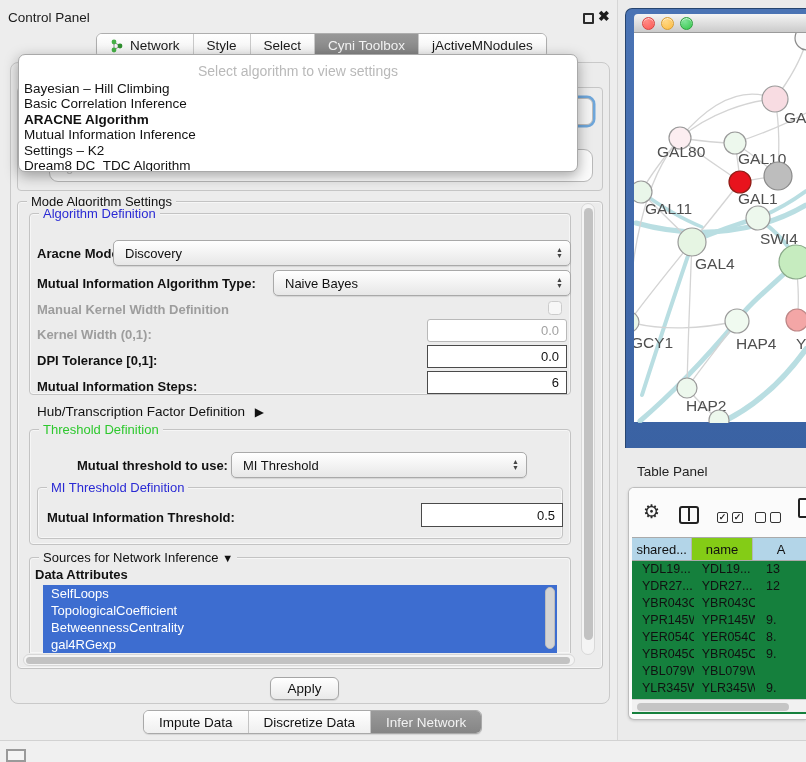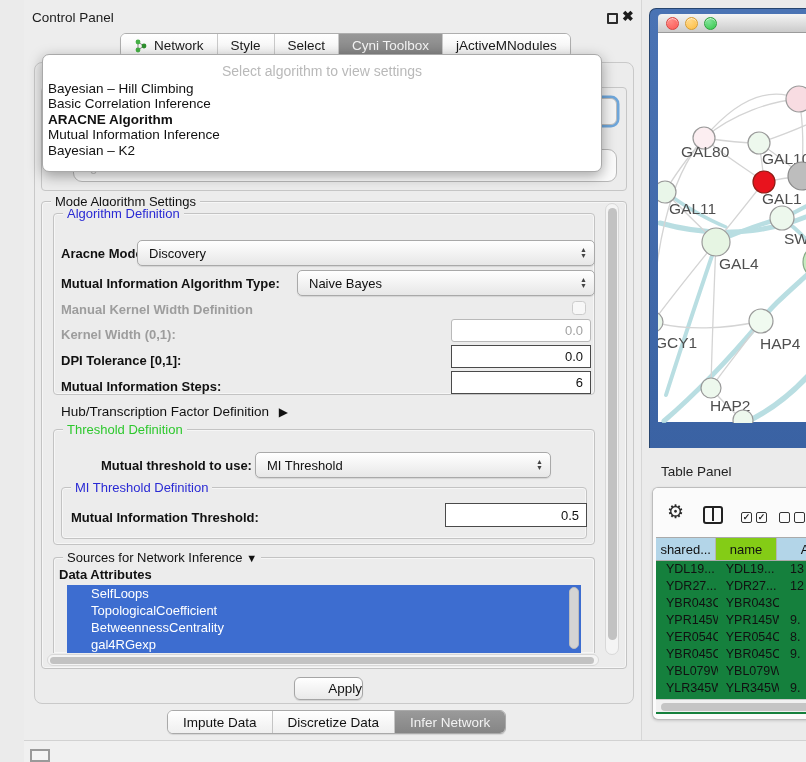--- a/index.html
+++ b/index.html
@@ -1,18 +1,18 @@
 <!DOCTYPE html>
 <html><head>
 <meta charset="utf-8">
 <style>
   * { margin:0; padding:0; box-sizing:border-box; }
   html,body { width:806px; height:762px; }
   body { font-family:"Liberation Sans", sans-serif; background:#ebebeb; position:relative; overflow:hidden; }
-  #root { position:absolute; left:0; top:0; width:730px; height:762px; background:#ebebeb;margin-left:24px; }
+  #root { position:absolute; left:0; top:0; width:730px; height:762px; background:#ebebeb; }
 
   
   .cp { position:absolute; left:0; top:0; width:618px; height:741px; background:#ededed; border-right:1px solid #d6d6d6; }
   .cp-title { position:absolute; left:8px; top:10px; font-size:13.5px; color:#1c1c1c; }
   .winbtn-float { position:absolute; left:583px; top:13px; width:11px; height:11px; border:2px solid #2b2b2b; background:transparent; border-radius:1px; }
   .winbtn-close { position:absolute; left:598px; top:8px; font-size:14px; font-weight:bold; color:#1c1c1c; }
 
   
   .tabstrip { position:absolute; left:96px; top:33px; height:25px; display:flex; align-items:stretch;
               border:1px solid #aeaeae; border-radius:6px; background:#fdfdfd; overflow:hidden;
@@ -50,21 +50,21 @@
   .combo .arrows { position:absolute; right:7px; top:50%; transform:translateY(-50%); display:flex; flex-direction:column; line-height:6px; font-size:7px; color:#444; }
 
   .field { position:absolute; background:#ffffff; border:1px solid #4a4a4a; font-size:13px; color:#111;
            display:flex; align-items:center; justify-content:flex-end; padding-right:7px; }
   .field.dis { border:1px solid #b9b9b9; color:#a2a2a2; border-radius:3px; }
 
   .chk { position:absolute; width:14px; height:14px; border:1.5px solid #cccccc; border-radius:3.5px; background:#f7f7f7; }
 
   
   .attr-list { position:absolute; left:42px; top:584px; width:514px; height:68px; background:#ffffff; overflow:hidden; }
-  .attr-item { height:17px; line-height:17px; font-size:13px; color:#ffffff; padding-left:24px; }
+  .attr-item { height:17px; line-height:17px; font-size:13px; color:#ffffff; padding-left:8px; }
   .attr-vscroll { position:absolute; left:544px; top:586px; width:10px; height:62px; border-radius:5px; background:#d4d4d4; border:1px solid #bcbcbc; }
 
   
   .vscroll-track { position:absolute; left:580px; top:202px; width:14px; height:452px; background:#f4f4f4; border:1px solid #d8d8d8; border-radius:7px; }
   .vscroll-thumb { position:absolute; left:1.5px; top:4px; width:9px; height:432px; background:#c2c2c2; border-radius:5px; }
   .hscroll-track { position:absolute; left:22px; top:653px; width:552px; height:12px; background:#f4f4f4; border:1px solid #d8d8d8; border-radius:6px; }
   .hscroll-thumb { position:absolute; left:2px; top:1.5px; width:544px; height:7px; background:#c2c2c2; border-radius:4px; }
 
   .apply { position:absolute; left:269px; top:676px; width:69px; height:23px; border:1px solid #a5a5a5; border-radius:6px;
            background:linear-gradient(#ffffff,#e9e9e9); font-size:13.5px; color:#111; text-align:center; line-height:21px;
@@ -227,31 +227,32 @@
         </div>
       <div class="attr-vscroll" style="left:534px; top:524px;"></div>
 
       <div class="vscroll-track" style="left:570px; top:140px;">
         <div class="vscroll-thumb"></div>
       </div>
       <div class="hscroll-track" style="left:12px; top:591px;">
         <div class="hscroll-thumb"></div>
       </div>
 
-      <div class="apply" style="left:259px; top:614px;text-align:right;">Apply</div>
+      <div class="apply" style="left:259px; top:614px;">Apply</div>
     </div>
 
     <div class="popup">
       <div class="popup-prompt">Select algorithm to view settings</div>
       <div id="popup-items">
           <div class="popup-item">Bayesian – Hill Climbing</div>
           <div class="popup-item">Basic Correlation Inference</div>
           <div class="popup-item bold">ARACNE Algorithm</div>
           <div class="popup-item">Mutual Information Inference</div>
-          <div class="popup-item">Bayesian – K2</div>
+          <div class="popup-item">Settings – K2</div>
+          <div class="popup-item">Dream8 DC_TDC Algorithm</div>
         </div>
     </div>
 
     <div class="btabs">
       <div class="btabseg">
           <span>Impute Data</span>
         </div>
       <div class="btabseg">
           <span>Discretize Data</span>
         </div>

